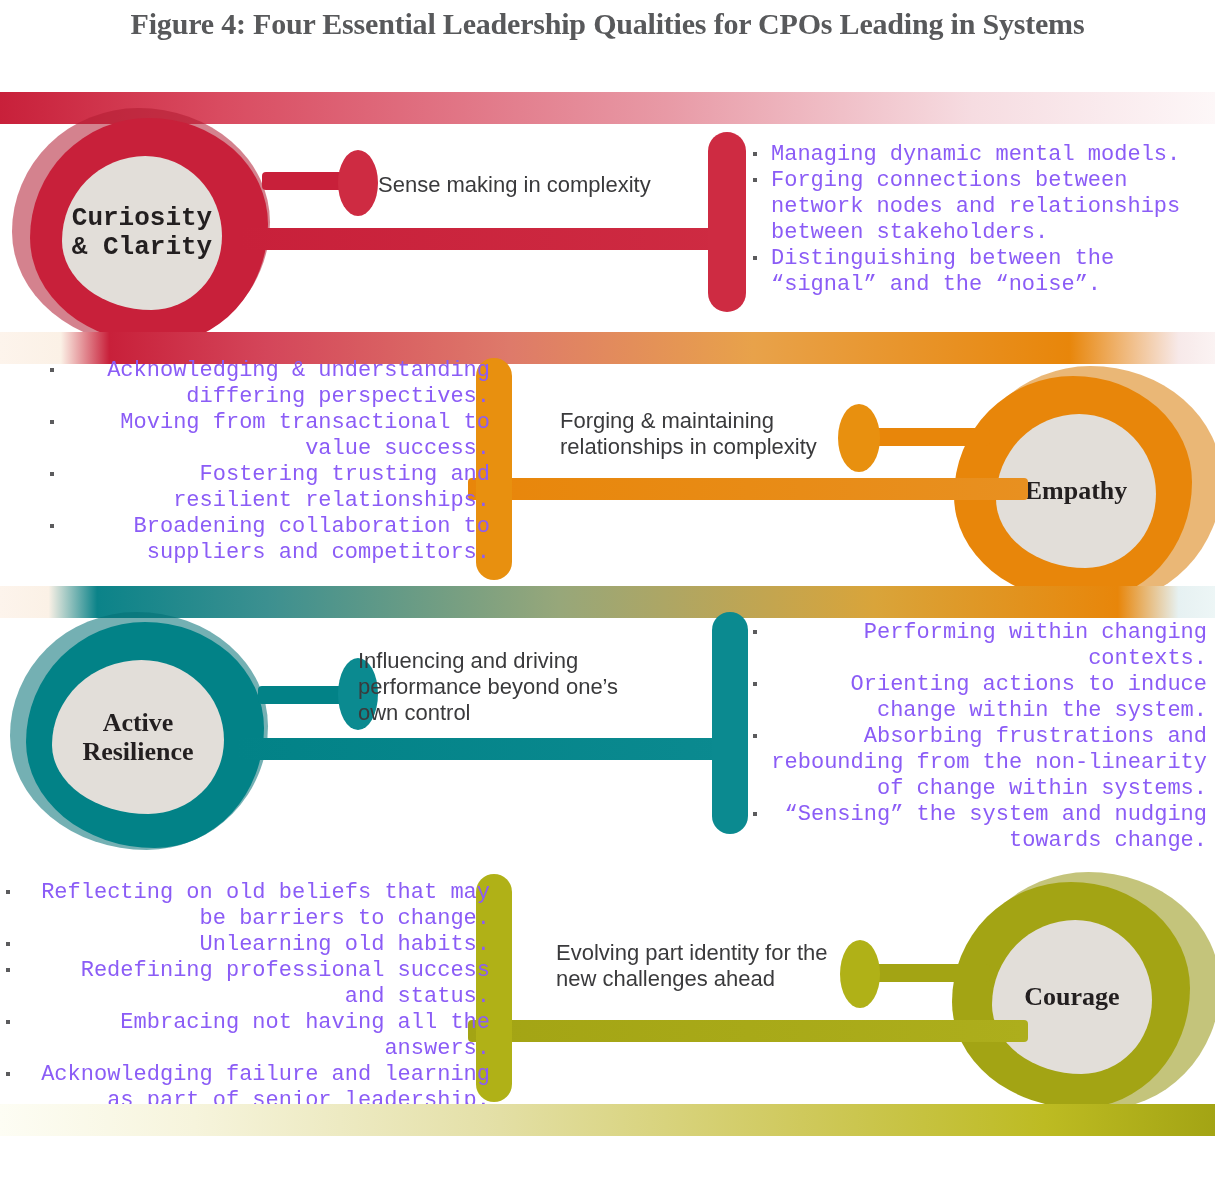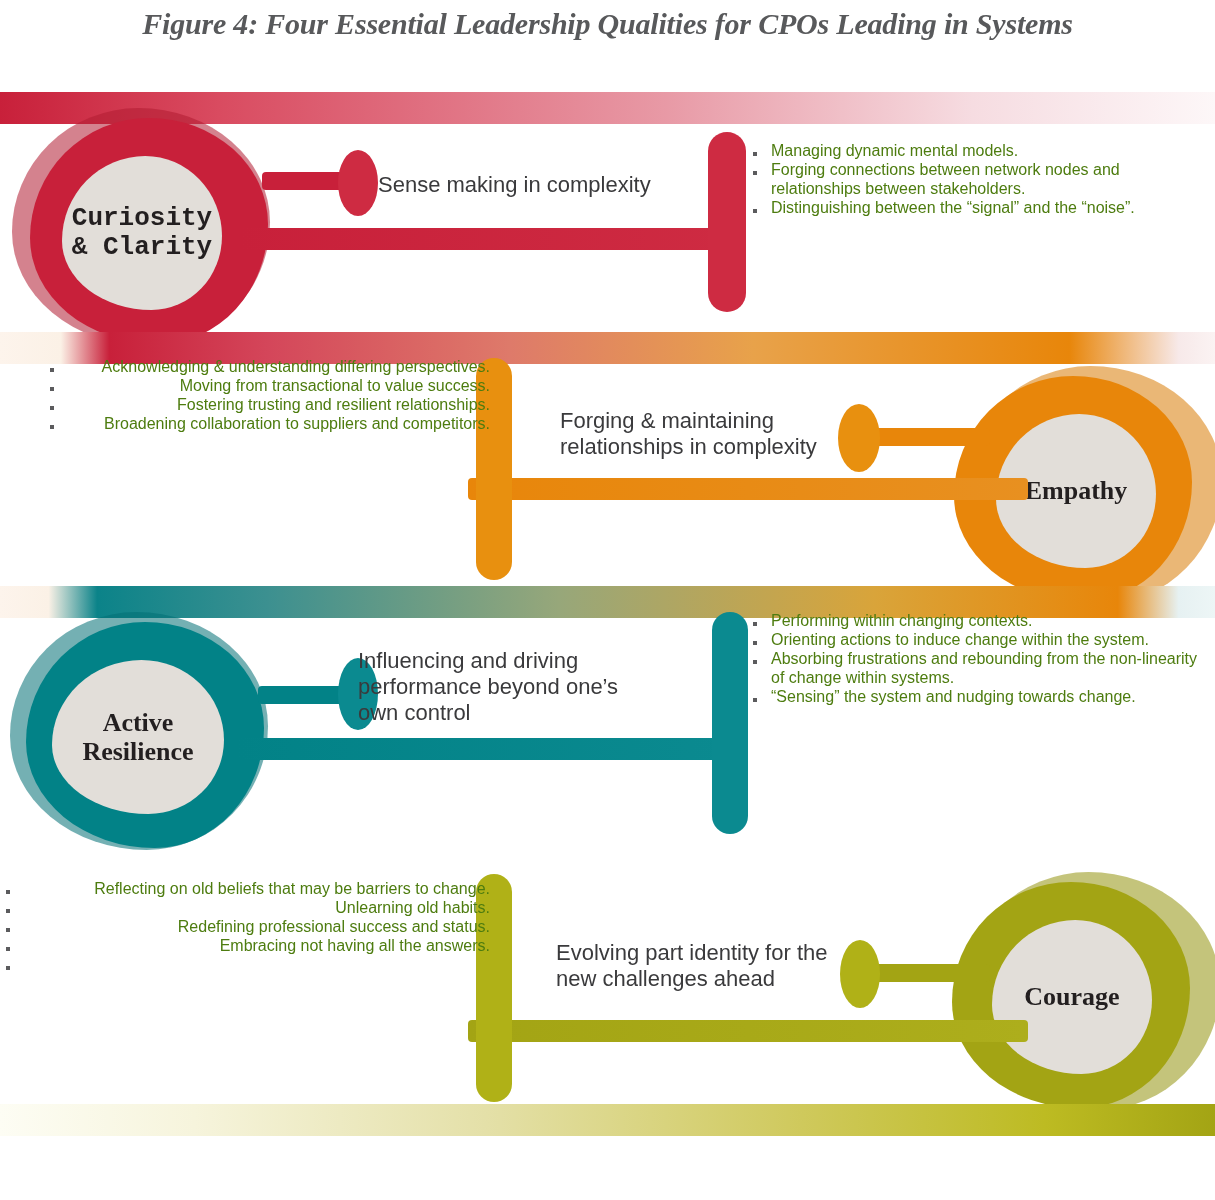--- a/index.html
+++ b/index.html
@@ -7,21 +7,21 @@
     width:1215px;height:1200px;position:relative;overflow:hidden;
     font-family:"Liberation Sans", sans-serif;
   }
 
   
   #figure-title{
     position:absolute;left:0;top:0;width:1215px;height:48px;
     display:flex;align-items:center;justify-content:center;
     font-family:"Liberation Serif", serif;
     font-weight:bold;font-size:30px;color:#58595b;
-    white-space:nowrap;letter-spacing:-0.2px;font-style:italic;
+    white-space:nowrap;letter-spacing:-0.2px;
   }
 
   
   .row{position:absolute;left:0;width:1215px;}
 
   
   .band{position:absolute;left:0;width:1215px;height:32px;}
 
   
   .blob-outer{
@@ -50,22 +50,22 @@
   .stem{position:absolute;border-radius:4px;}
   .pill{position:absolute;border-radius:50%/50%;}
   .tall-pill{position:absolute;border-radius:26px;}
 
   
   .blurb{
     position:absolute;font-size:22px;line-height:1.18;color:#3a3a3c;
     font-family:"Liberation Sans", sans-serif;
   }
   .bullets{
-    position:absolute;font-size:16px;line-height:1.18;color:#4d7c0f;
-    font-family:Liberation Sans, sans-serif;
+    position:absolute;font-size:22px;line-height:1.18;color:#8b5cf6;
+    font-family:Liberation Mono, monospace;
   }
   .bullets ul{margin:0;padding:0;list-style:none;}
   .bullets li{position:relative;margin:0 0 0 0;padding:0 0 0 26px;}
   .bullets li .bdot{
     position:absolute;left:8px;top:10px;width:4px;height:4px;
     background:#5b5b5d;
   }
   .bullets.right-align li{padding:0 0 0 26px;text-align:right;}
   .bullets.right-align li .bdot{left:0px;}
 
@@ -162,21 +162,21 @@
   <div class="stem" style="left:236px;top:138px;width:512px;height:22px;background:linear-gradient(90deg,#028287,#0B8A90);"></div>
 
   <div class="stem" style="left:258px;top:86px;width:112px;height:18px;background:#028287;"></div>
 
   <div class="pill" style="left:338px;top:58px;width:40px;height:72px;background:#0B8A90;border-radius:20px/36px;"></div>
 
   <div class="tall-pill" style="left:712px;top:12px;width:36px;height:222px;background:#0B8A90;"></div>
 
   <div class="blurb" style="left:358px;top:48px;width:278px;">Influencing and driving performance beyond one’s own control</div>
 
-  <div class="bullets" style="left:745px;top:12px;width:462px;">
+  <div class="bullets" style="left:745px;top:20px;width:462px;text-align:right;">
     <ul>
       <li><span class="bdot"></span><span>Performing within changing contexts.</span></li>
       <li><span class="bdot"></span><span>Orienting actions to induce change within the system.</span></li>
       <li><span class="bdot"></span><span>Absorbing frustrations and rebounding from the non-linearity of change within systems.</span></li>
       <li><span class="bdot"></span><span>“Sensing” the system and nudging towards change.</span></li>
     </ul>
   </div>
 </div>
 
 <div class="band" style="top:845px;background:linear-gradient(90deg,#FBF8EC 0%,#F8F4E4 4%,#0B8389 8%,#2F8E8E 22%,#84A croak 40%,#8FA75E 52%,#BFAF2A 78%,#C6BD12 92%,#E9F3F4 97%,#F0F7F8 100%);"></div>
@@ -202,18 +202,18 @@
   <div class="tall-pill" style="left:476px;top:12px;width:36px;height:228px;background:#B0B117;"></div>
 
   <div class="blurb txt-right" style="left:556px;top:78px;width:304px;">Evolving part identity for the new challenges ahead</div>
 
   <div class="bullets right-align" style="left:6px;top:18px;width:484px;">
     <ul>
       <li><span class="bdot"></span><span>Reflecting on old beliefs that may be barriers to change.</span></li>
       <li><span class="bdot"></span><span>Unlearning old habits.</span></li>
       <li><span class="bdot"></span><span>Redefining professional success and status.</span></li>
       <li><span class="bdot"></span><span>Embracing not having all the answers.</span></li>
-      <li><span class="bdot"></span></li>
+      <li><span class="bdot"></span><span>Acknowledging failure and learning as part of senior leadership.</span></li>
     </ul>
   </div>
 </div>
 
 <div class="band" style="top:1104px;background:linear-gradient(90deg,#FDFDF4 0%,#F6F4DC 16%,#E4E0A8 40%,#CFC95C 66%,#BDBB22 86%,#A3A414 100%);"></div>
 
 </body></html>

